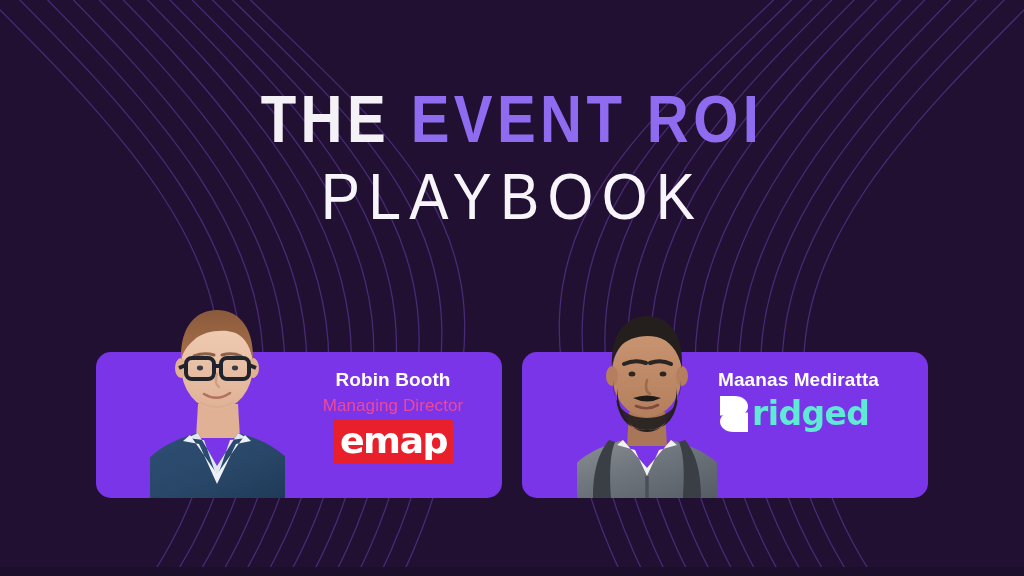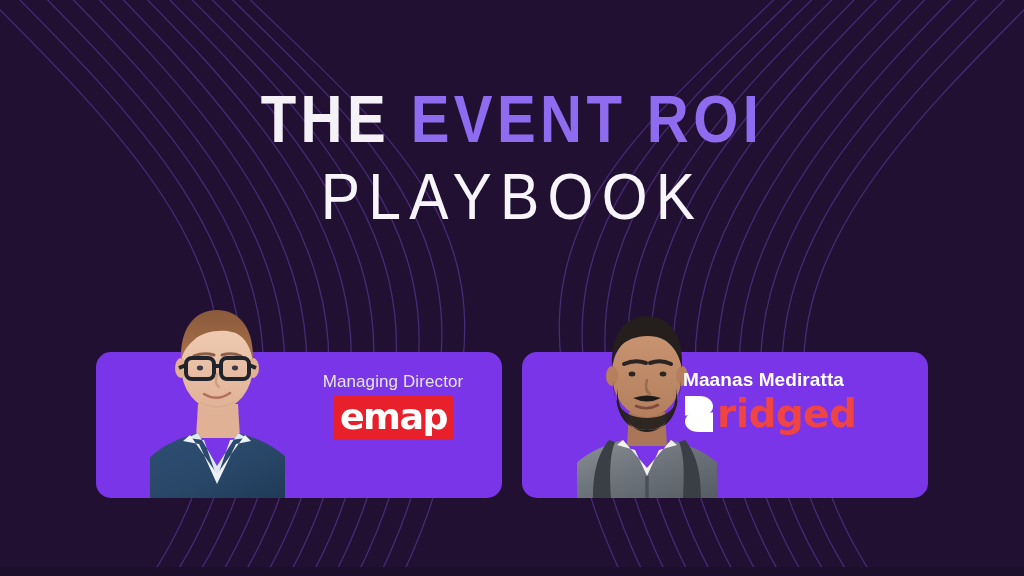--- a/index.html
+++ b/index.html
@@ -94,36 +94,36 @@
   }
   .photo-wrap svg { display:block; }
 
   
   .card-text {
     position:absolute;
     z-index:7;
     color:#ffffff;
   }
   #text-robin  { left:284px; top:368px; width:218px; text-align:center; }
-  #text-maanas { left:683px; top:368px; width:228px; text-align:left; }
+  #text-maanas { left:718px; top:368px; width:228px; text-align:left; }
 
   .speaker-name {
     font-size:19px;
     font-weight:700;
     letter-spacing:0.1px;
     line-height:1.25;
     color:#ffffff;
   }
   .speaker-role {
     font-size:17px;
     font-weight:400;
     letter-spacing:0.1px;
     line-height:1.35;
     margin-top:3px;
-    color:#e5e5e5;
+    color:#ec4899;
   }
 
   
   .logo-row { margin-top:2px; }
 
   
   .emap-logo {
     display:inline-block;
     background:#e8202b;
     padding:4px 9px 5px 9px;
@@ -142,23 +142,23 @@
 
   
   .bridged-logo {
     display:flex;
     align-items:center;
     gap:2px;
   }
   .bridged-mark { display:block; }
   .bridged-word {
     font-family:"DejaVu Sans","Liberation Sans", sans-serif;
-    font-size:39px;
+    font-size:33px;
     font-weight:700;
-    color:#ef4444;
+    color:#5eead4;
     letter-spacing:-0.6px;
     line-height:1;
   }
 </style>
 </head>
 <body>
 
 <div id="stage">
 
   <svg class="bg-curves" viewBox="0 0 1024 576" preserveAspectRatio="none">
@@ -270,20 +270,21 @@
         <path d="M67,86 q-3,10 2,13" stroke="#cf9e84" stroke-width="2.4" fill="none" stroke-linecap="round"></path>
 
         <path d="M54,106 q13,8 26,-1" stroke="#b3705f" stroke-width="2.6" fill="none" stroke-linecap="round"></path>
 
         <path d="M50,114 q17,10 34,0" stroke="#d6a68b" stroke-width="2" fill="none" opacity="0.6"></path>
       </g>
     </svg>
   </div>
 
   <div class="card-text" id="text-robin">
+    <div class="speaker-name">Robin Booth</div>
     <div class="speaker-role">Managing Director</div>
     <div class="logo-row">
       <span class="emap-logo">
         <span class="emap-word">emap</span>
       </span>
     </div>
   </div>
 
   <div class="card" id="card-maanas">
     <div class="card-clip"></div>

